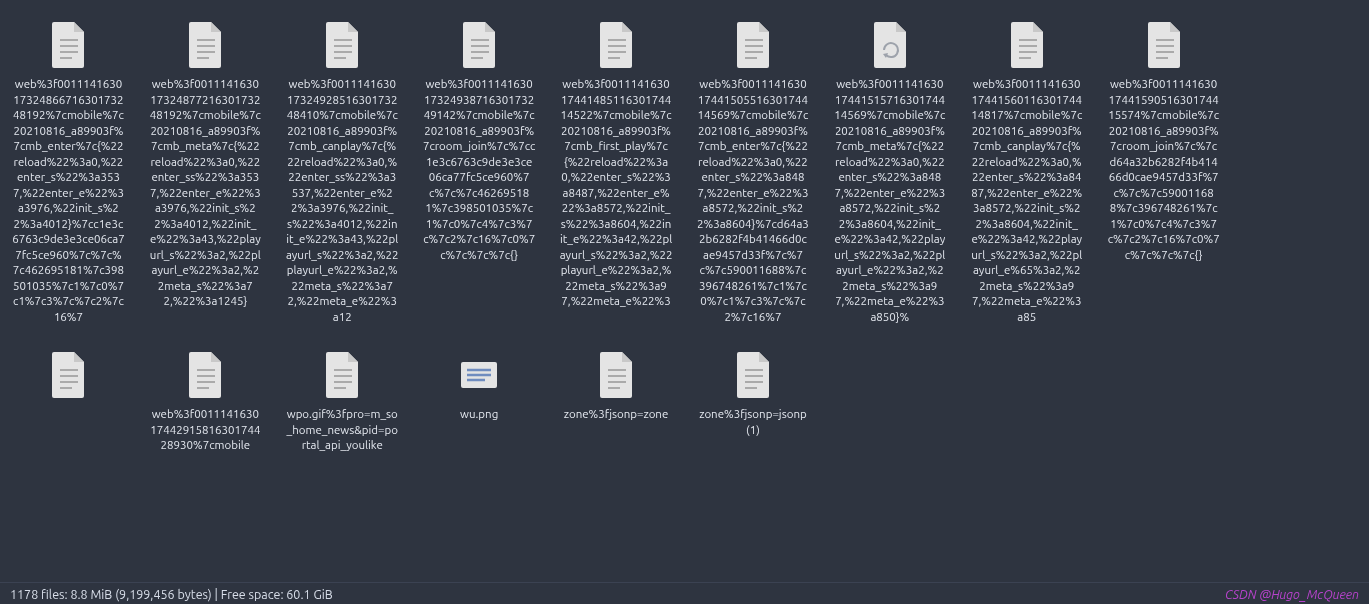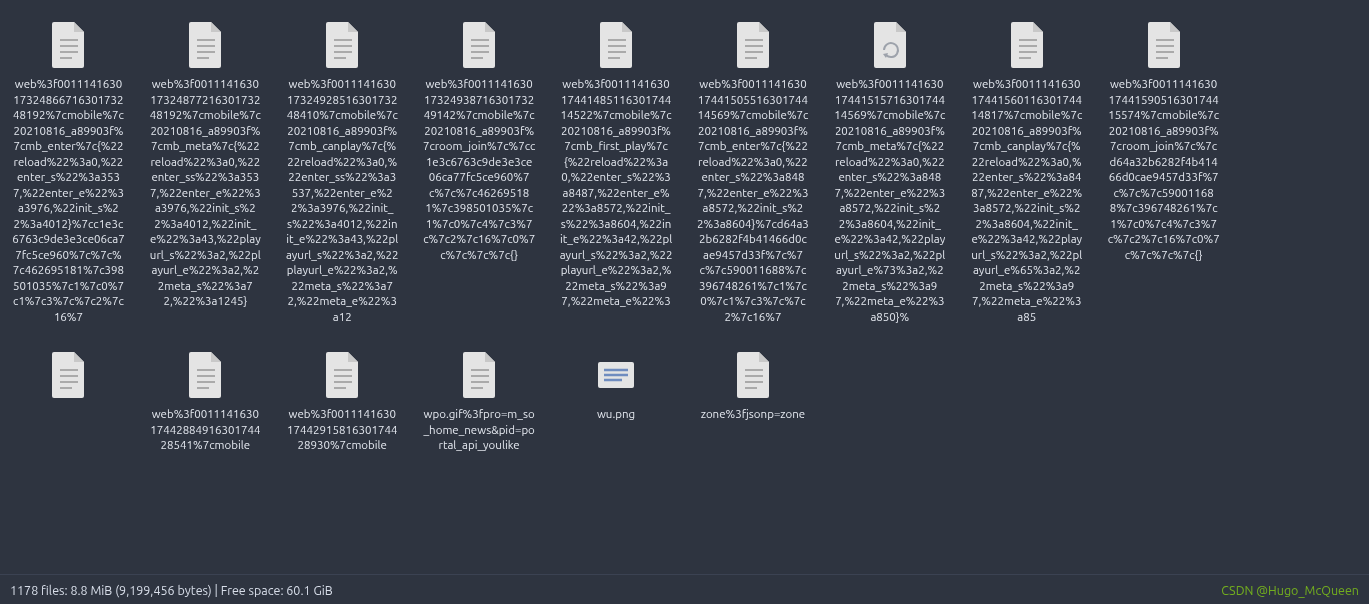--- a/index.html
+++ b/index.html
@@ -40,34 +40,35 @@
     line-height: 1.35;
     word-break: break-all;
     max-height: 310px;
     overflow: hidden;
     color: #e5e9f0;
     padding: 0 2px;
   }
   .status-bar {
     position: absolute;
     left: 0; right: 0; bottom: 0;
-    height: 30px;
+    height: 22px;
     background: #2e3440;
     border-top: 1px solid #3b4252;
     display: flex;
     align-items: center;
     justify-content: space-between;
     padding: 0 10px;
     font-size: 12.5px;
     color: #d8dee9;
   }
   .watermark {
-    color: #84cc16;
+    color: #d946ef;
     opacity: 0.8;
     font-size: 12.5px;
+    font-style: italic;
   }
   .icon-txt-fill { fill: #e4e4e4; }
   .icon-txt-fold { fill: #c8c8c8; }
   .icon-txt-lines { stroke: #aaaaaa; stroke-width: 2; }
   .icon-rec-arrows { stroke: #9da2ab; stroke-width: 2; fill: none; }
   .icon-img-back { fill: #e4e4e4; }
   .icon-img-lines { stroke: #6f8cbf; stroke-width: 2.5; fill: none; }
 </style>
 </head>
 <body>
@@ -131,45 +132,39 @@
     <div class="file-item">
       <div class="file-icon"><svg viewBox="0 0 48 52">
           <use href="#icon-text"></use>
         </svg></div>
       <div class="file-name">web%3f00111416301744150551630174414569%7cmobile%7c20210816_a89903f%7cmb_enter%7c{%22reload%22%3a0,%22enter_s%22%3a8487,%22enter_e%22%3a8572,%22init_s%22%3a8604}%7cd64a32b6282f4b41466d0cae9457d33f%7c%7c%7c590011688%7c396748261%7c1%7c0%7c1%7c3%7c%7c2%7c16%7</div>
     </div>
     <div class="file-item">
       <div class="file-icon"><svg viewBox="0 0 48 52">
           <use href="#icon-recycle"></use>
         </svg></div>
-      <div class="file-name">web%3f00111416301744151571630174414569%7cmobile%7c20210816_a89903f%7cmb_meta%7c{%22reload%22%3a0,%22enter_s%22%3a8487,%22enter_e%22%3a8572,%22init_s%22%3a8604,%22init_e%22%3a42,%22playurl_s%22%3a2,%22playurl_e%73%3a2,%22meta_s%22%3a97,%22meta_e%22%3a850}%</div>
+      <div class="file-name">web%3f00111416301744151571630174414569%7cmobile%7c20210816_a89903f%7cmb_meta%7c{%22reload%22%3a0,%22enter_s%22%3a8487,%22enter_e%22%3a8572,%22init_s%22%3a8604,%22init_e%22%3a42,%22playurl_s%22%3a2,%22playurl_e%22%3a2,%22meta_s%22%3a97,%22meta_e%22%3a850}%</div>
     </div>
     <div class="file-item">
       <div class="file-icon"><svg viewBox="0 0 48 52">
           <use href="#icon-text"></use>
         </svg></div>
       <div class="file-name">web%3f00111416301744156011630174414817%7cmobile%7c20210816_a89903f%7cmb_canplay%7c{%22reload%22%3a0,%22enter_s%22%3a8487,%22enter_e%22%3a8572,%22init_s%22%3a8604,%22init_e%22%3a42,%22playurl_s%22%3a2,%22playurl_e%65%3a2,%22meta_s%22%3a97,%22meta_e%22%3a85</div>
     </div>
     <div class="file-item">
       <div class="file-icon"><svg viewBox="0 0 48 52">
           <use href="#icon-text"></use>
         </svg></div>
       <div class="file-name">web%3f00111416301744159051630174415574%7cmobile%7c20210816_a89903f%7croom_join%7c%7cd64a32b6282f4b41466d0cae9457d33f%7c%7c%7c590011688%7c396748261%7c1%7c0%7c4%7c3%7c%7c2%7c16%7c0%7c%7c%7c%7c{}</div>
     </div>
     <div></div>
     <div class="file-item">
       <div class="file-icon"><svg viewBox="0 0 48 52">
           <use href="#icon-text"></use>
         </svg></div>
-    </div>
-    <div class="file-item">
-      <div class="file-icon"><svg viewBox="0 0 48 52">
-          <use href="#icon-text"></use>
-        </svg></div>
-      <div class="file-name">web%3f00111416301744288491630174428541%7cmobile</div>
     </div>
     <div class="file-item">
       <div class="file-icon"><svg viewBox="0 0 48 52">
           <use href="#icon-text"></use>
         </svg></div>
       <div class="file-name">web%3f00111416301744291581630174428930%7cmobile</div>
     </div>
     <div class="file-item">
       <div class="file-icon"><svg viewBox="0 0 48 52">
           <use href="#icon-text"></use>
@@ -181,18 +176,24 @@
           <use href="#icon-image"></use>
         </svg></div>
       <div class="file-name">wu.png</div>
     </div>
     <div class="file-item">
       <div class="file-icon"><svg viewBox="0 0 48 52">
           <use href="#icon-text"></use>
         </svg></div>
       <div class="file-name">zone%3fjsonp=zone</div>
     </div>
+    <div class="file-item">
+      <div class="file-icon"><svg viewBox="0 0 48 52">
+          <use href="#icon-text"></use>
+        </svg></div>
+      <div class="file-name">zone%3fjsonp=jsonp(1)</div>
+    </div>
   </div>
 
 <div class="status-bar">
   <span>1178 files: 8.8 MiB (9,199,456 bytes)  |  Free space: 60.1 GiB</span>
   <span class="watermark">CSDN @Hugo_McQueen</span>
 </div>
 
 </body></html>

